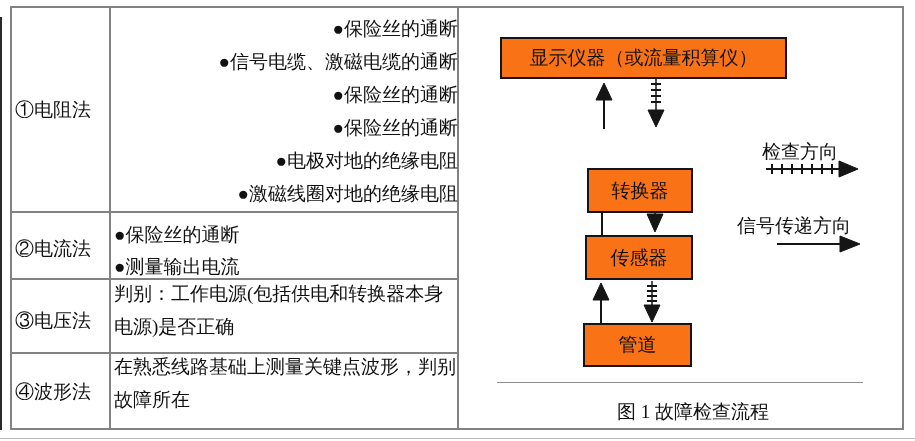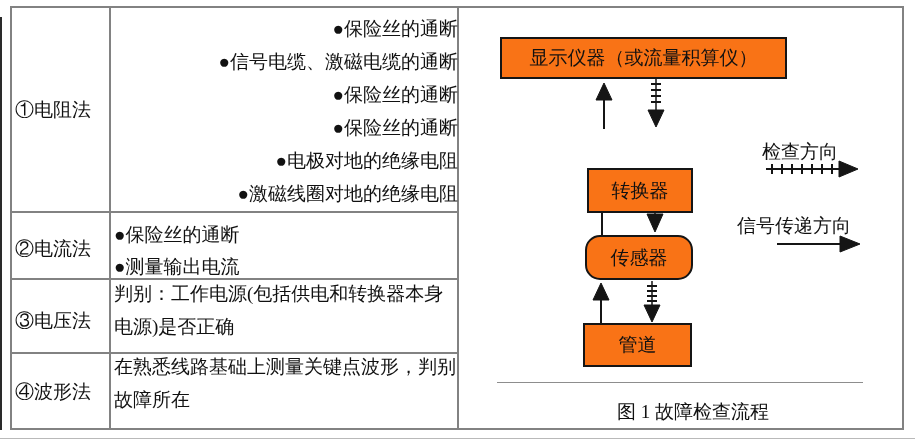--- a/index.html
+++ b/index.html
@@ -131,21 +131,21 @@
       <polygon points="858,169 839,161 839,177"></polygon>
     </g>
     <g>
       <line x1="777" y1="244" x2="841" y2="244" stroke-width="2"></line>
       <polygon points="860,244 840,236 840,252"></polygon>
     </g>
   </svg>
 
   <div class="node" style="left:500px;top:37px;width:287px;height:42px;">显示仪器（或流量积算仪）</div>
   <div class="node" style="left:587px;top:128px;width:106px;height:45px;margin-top:40px;">转换器</div>
-  <div class="node" style="left:585px;top:235px;width:108px;height:45px;border-radius:15px;">传感器</div>
+  <div class="node" style="left:585px;top:235px;width:108px;height:45px;">传感器</div>
   <div class="node" style="left:583px;top:323px;width:109px;height:44px;">管道</div>
 
   <div class="legend-label" style="left:762px;top:139px;">检查方向</div>
   <div class="legend-label" style="left:737px;top:213px;">信号传递方向</div>
 
   <div class="caption-rule"></div>
   <div class="caption">图 1 故障检查流程</div>
 
 </div>
 

